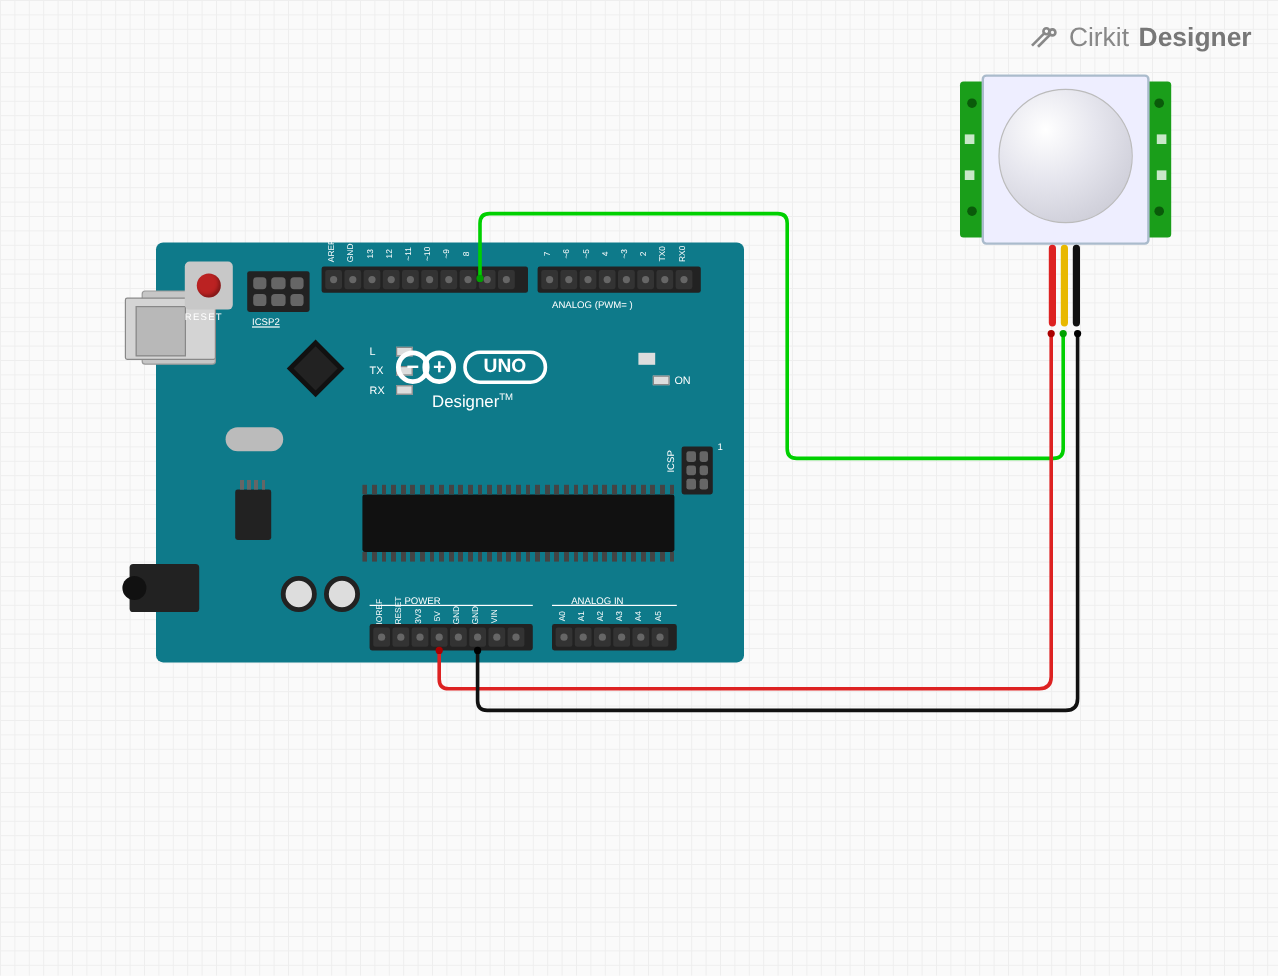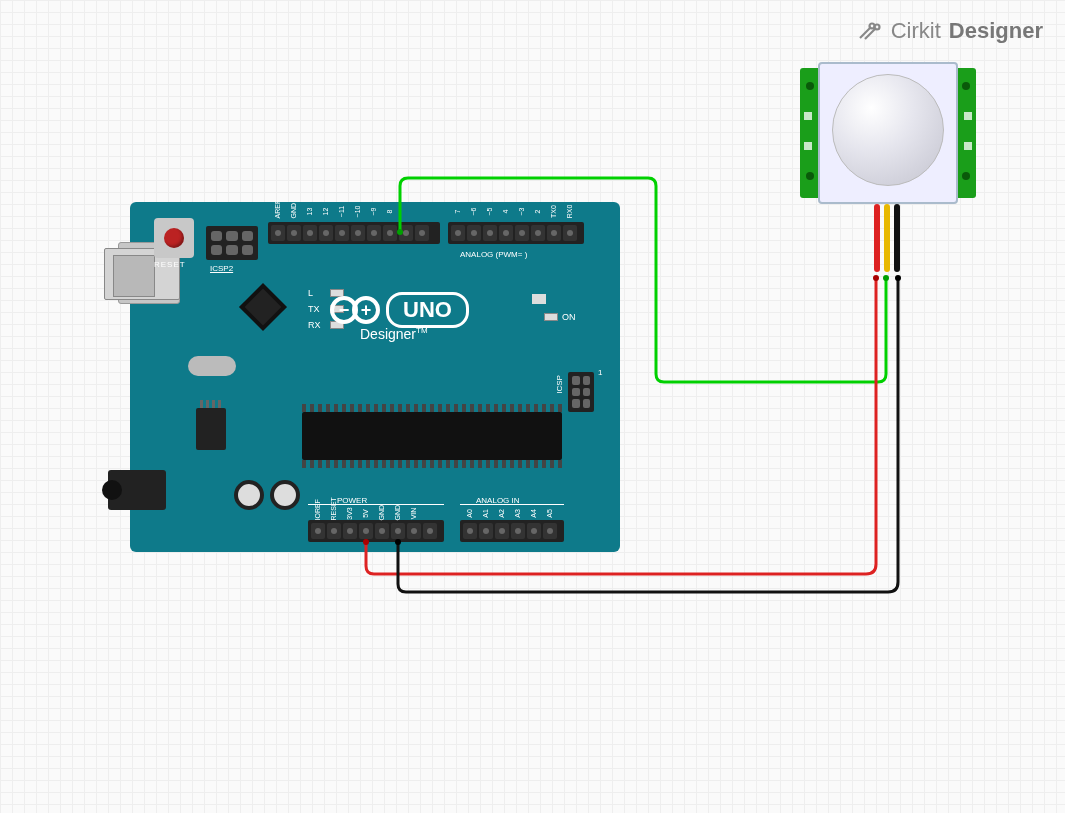--- a/index.html
+++ b/index.html
@@ -142,21 +142,21 @@
     display:flex;gap:-4px;
   }
   .inf-logo span{
     width:28px;height:28px;border:4px solid #fff;border-radius:50%;
     display:flex;align-items:center;justify-content:center;
     font-size:18px;font-weight:700;
   }
   .inf-logo span:last-child{margin-left:-6px;}
   .uno-badge{
     border:3px solid #fff;border-radius:16px;
-    padding:2px 14px;font-weight:700;font-size:22px;
+    padding:2px 14px;font-weight:700;font-size:16px;
   }
   .arduino-label{
     position:absolute;left:230px;top:124px;color:#fff;font-size:14px;
   }
   .tm{font-size:8px;vertical-align:super;}
   .led-group{position:absolute;left:178px;top:86px;}
   .led-row{display:flex;align-items:center;gap:4px;margin-bottom:6px;}
   .led-row .lbl{color:#fff;font-size:9px;width:18px;}
   .led-box{width:14px;height:8px;background:#ddd;border:1px solid #888;}
   .on-led{position:absolute;left:414px;top:110px;display:flex;align-items:center;gap:4px;}

